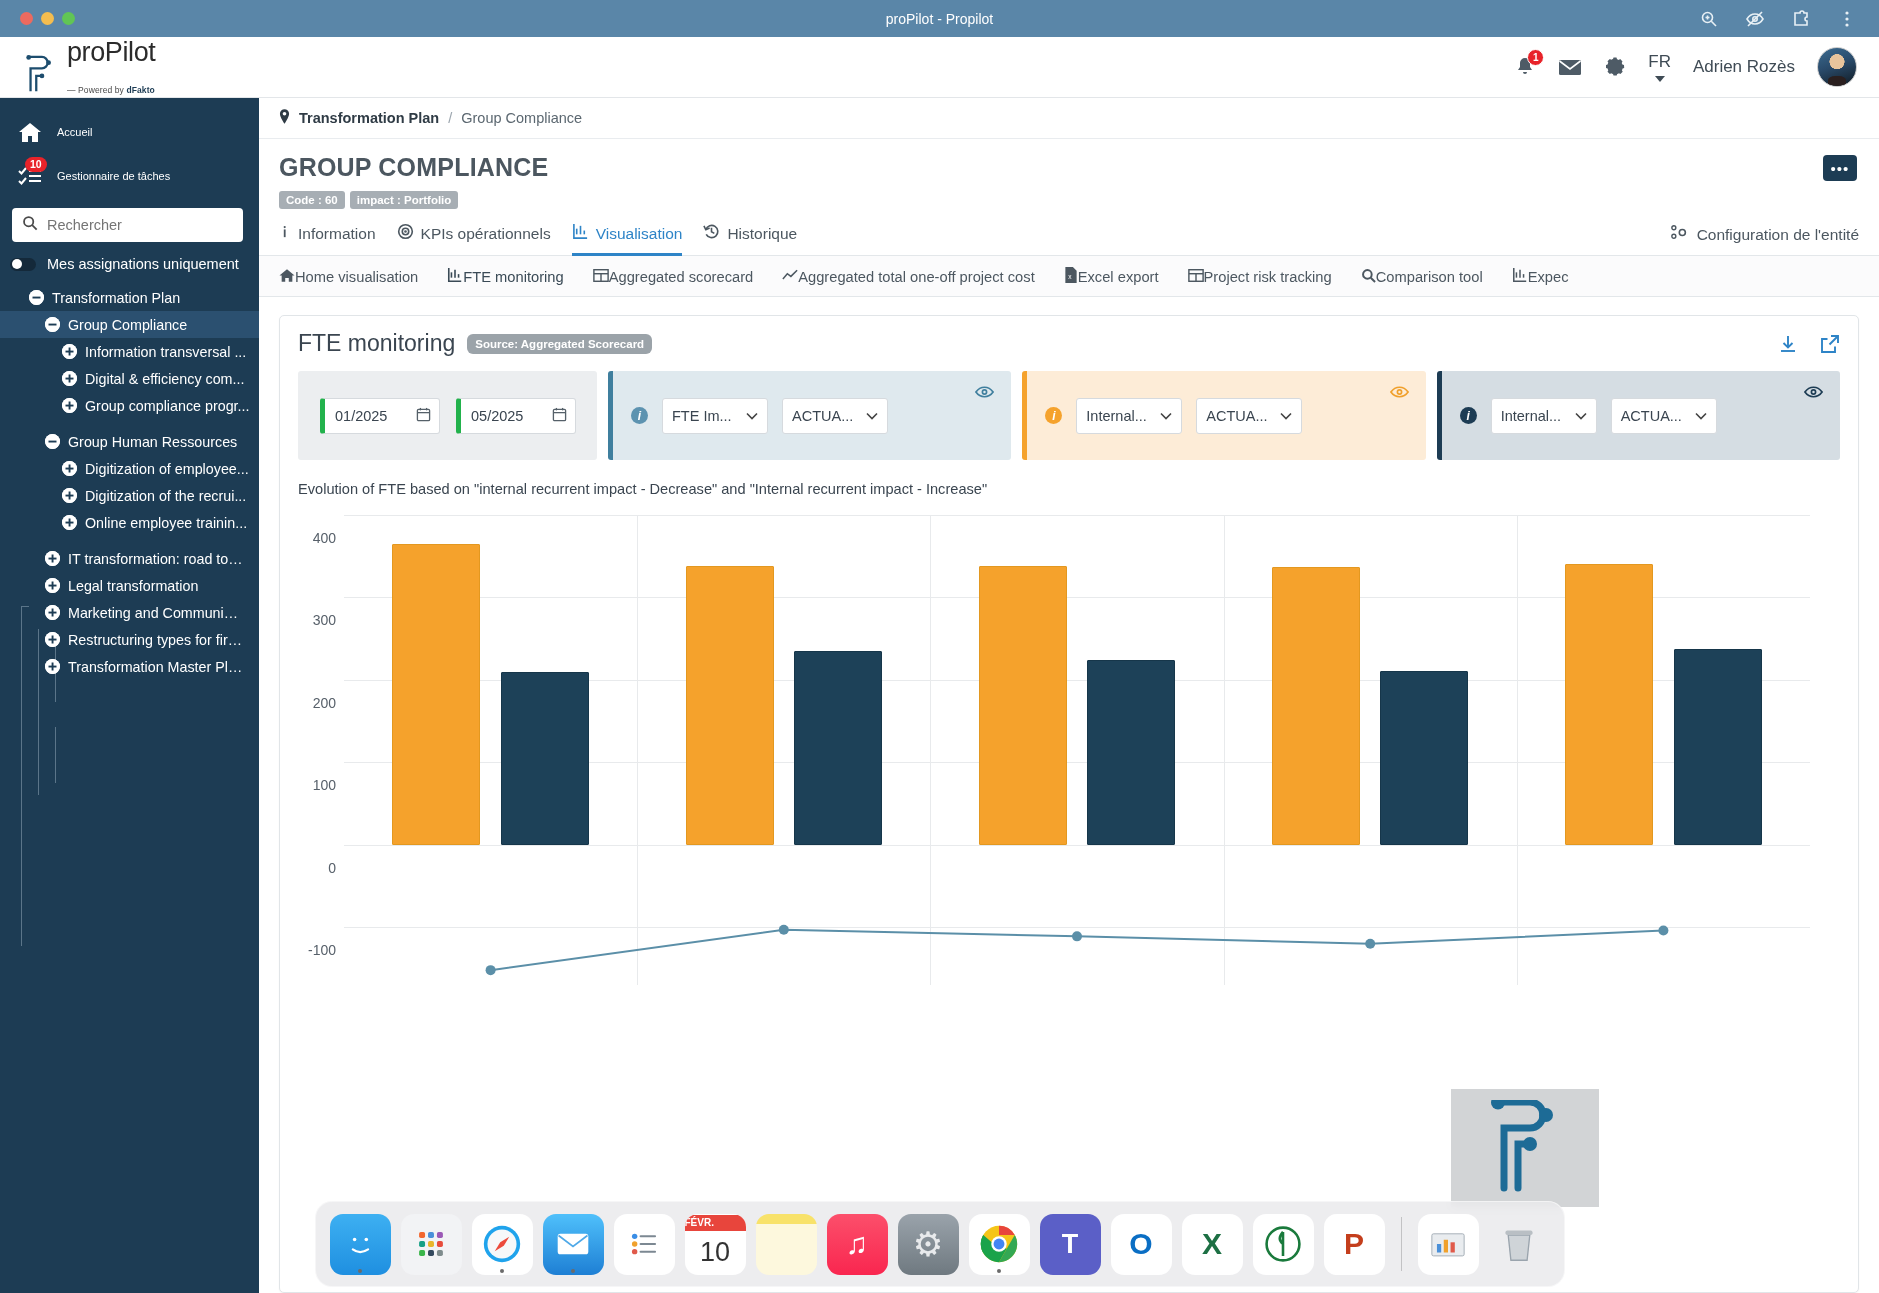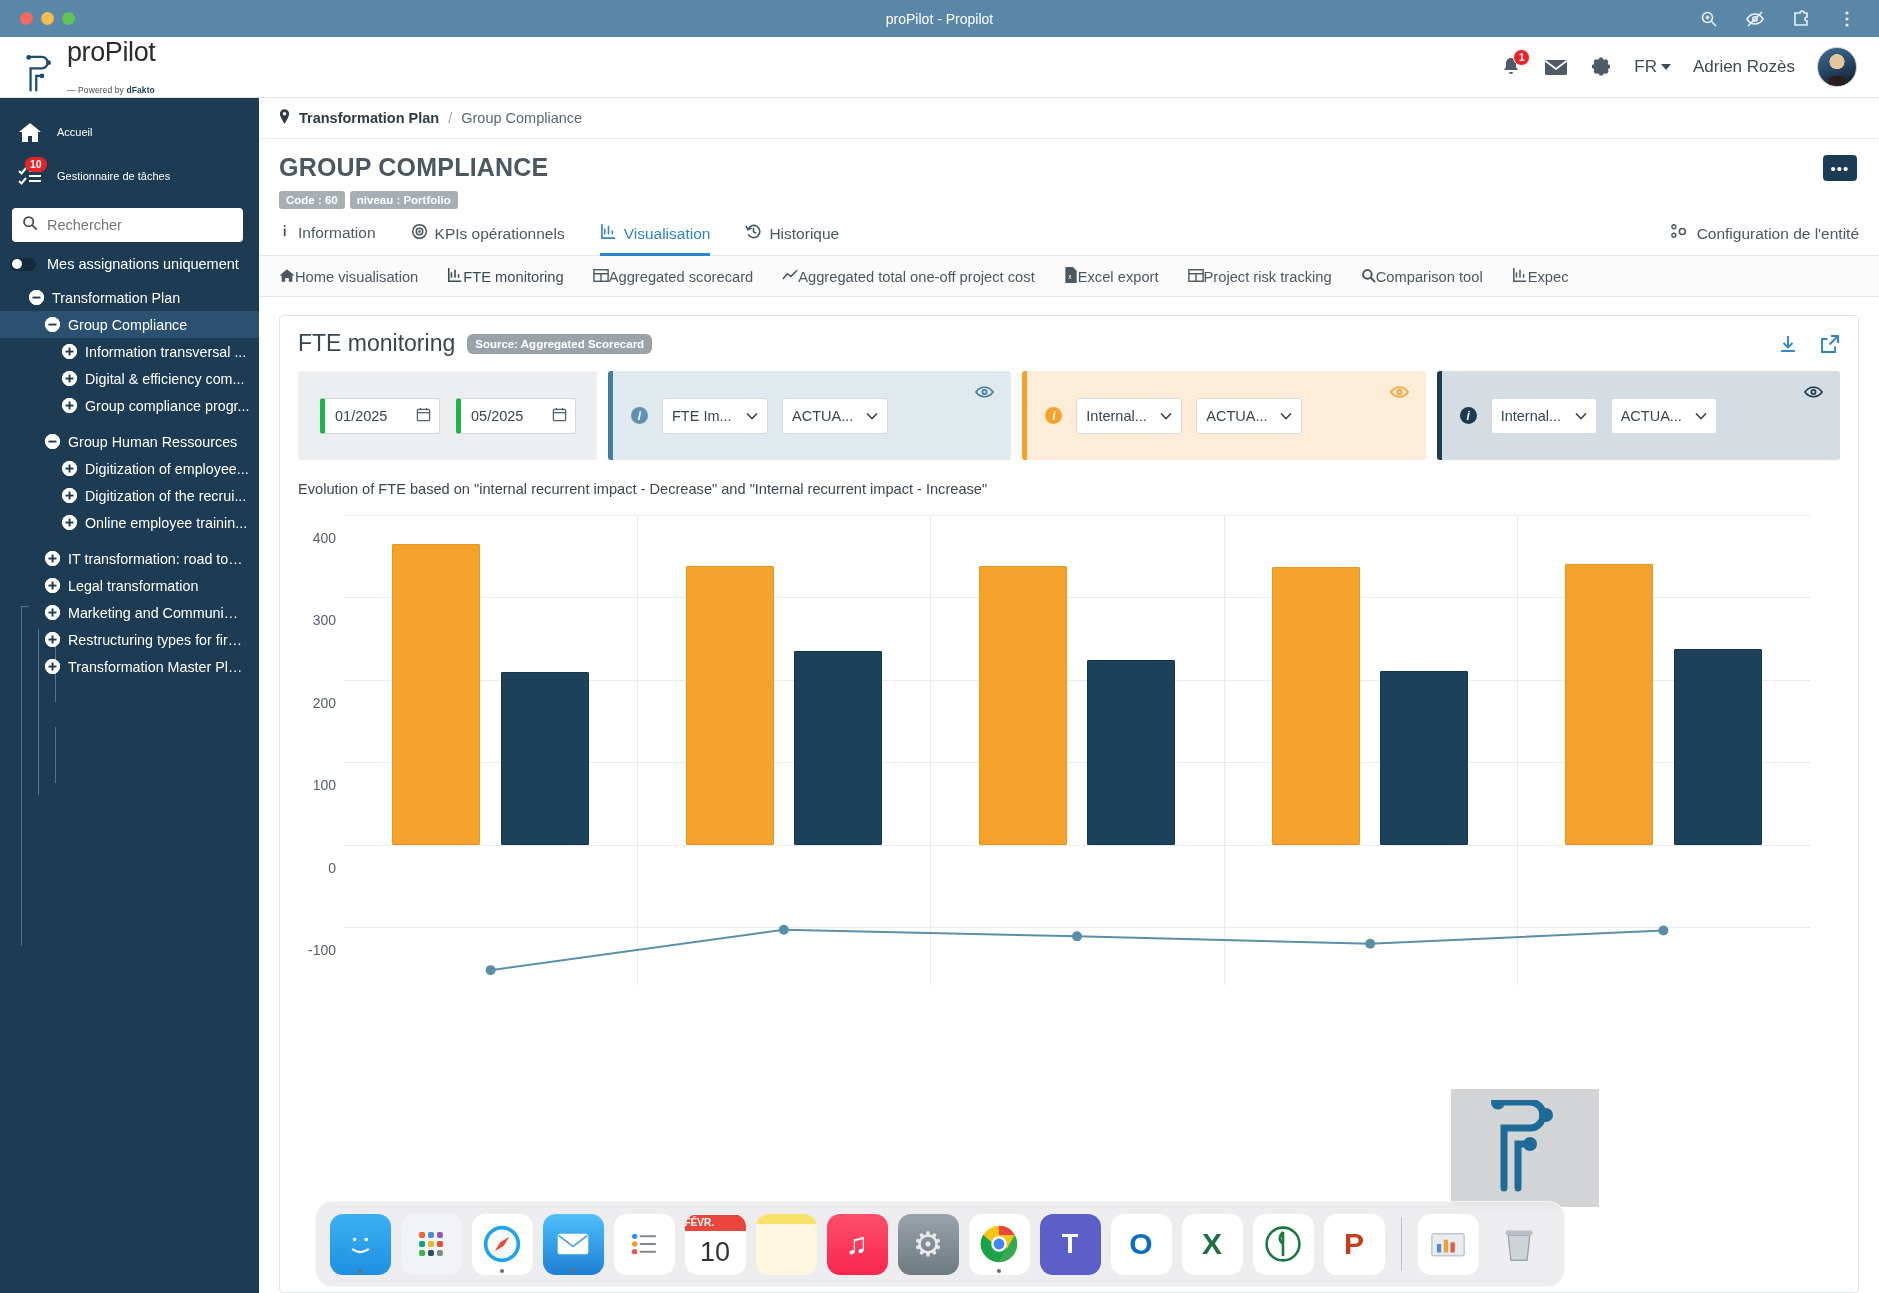--- a/index.html
+++ b/index.html
@@ -44,21 +44,21 @@
   .hdr-right {
     margin-left: auto; display: flex; align-items: center; gap: 22px; padding-right: 22px;
   }
   .hdr-icon { position: relative; color: #4e5b66; display: flex; align-items: center; cursor: pointer; }
   .badge {
     position: absolute; top: -7px; right: -8px; background: #e8232a; color: #fff;
     font-size: 10px; font-weight: bold; border-radius: 9px; min-width: 17px; height: 17px;
     display: flex; align-items: center; justify-content: center; padding: 0 4px;
     border: 1.5px solid #fff;
   }
-  .lang { font-size: 17px; color: #3f4b55; display: flex; align-items: center; gap: 4px; cursor:pointer; }
+  .lang { font-size: 17px; color: #3f4b55; display: flex; align-items: center; gap: 4px; cursor:pointer;flex-direction:column; }
   .caret { width: 0; height: 0; border-left: 5px solid transparent; border-right: 5px solid transparent;
            border-top: 6px solid #3f4b55; }
   .username { font-size: 17px; color: #3f4b55; }
   .avatar {
     width: 40px; height: 40px; border-radius: 50%;
     background: radial-gradient(circle at 50% 36%, #e8c49c 0 24%, rgba(0,0,0,0) 25%),
                 linear-gradient(160deg, #3b6b90 0%, #2a4b6b 45%, #101a22 100%);
     border: 1px solid #ccc; overflow:hidden; position: relative;
   }
   .avatar::after{
@@ -140,21 +140,21 @@
     background: #a7aeb4; color: #ffffff; font-size: 11.5px; font-weight: bold;
     padding: 3px 7px; border-radius: 3px;
   }
   .more-btn {
     position: absolute; right: 22px; top: 16px; width: 34px; height: 26px;
     background: #1d3c54; color: #fff; border-radius: 4px; display: flex;
     align-items: center; justify-content: center; font-size: 15px; letter-spacing: 1px; cursor:pointer;
   }
 
   .tabs {
-    display: flex; align-items: flex-start; gap: 35px; padding: 14px 20px 0 20px;
+    display: flex; align-items: center; gap: 21px; padding: 14px 20px 0 20px;
     border-bottom: 1px solid #e3e7ea; position: relative;
   }
   .tab {
     display: flex; align-items: center; gap: 7px; font-size: 15.5px; color: #4c5760;
     padding-bottom: 9px; cursor: pointer; border-bottom: 3px solid transparent; margin-bottom: -1px;
   }
   .tab.active { color: #2e84c7; border-bottom-color: #2e84c7; font-weight: normal; }
   .tabs .cfg {
     margin-left: auto; display: flex; align-items: center; gap: 8px;
     font-size: 15.5px; color: #4c5760; padding-bottom: 9px; cursor: pointer;
@@ -540,21 +540,21 @@
       </span>
       <span class="strong">Transformation Plan</span>
       <span class="sep">/</span>
       <span class="cur">Group Compliance</span>
     </div>
 
     <div class="titleblock">
       <div class="ptitle">GROUP COMPLIANCE</div>
       <div class="chips">
         <span class="chip">Code : 60</span>
-        <span class="chip">niveau : Portfolio</span>
+        <span class="chip">impact : Portfolio</span>
       </div>
       <div class="more-btn">•••</div>
     </div>
 
     <div class="tabs">
       <div class="tab">
         <span>
           <svg viewBox="0 0 14 16" width="12" height="16" fill="#4c5760">
               <rect x="5.6" y="5" width="2.1" height="9"></rect>
               <circle cx="6.65" cy="2.3" r="1.25"></circle>

